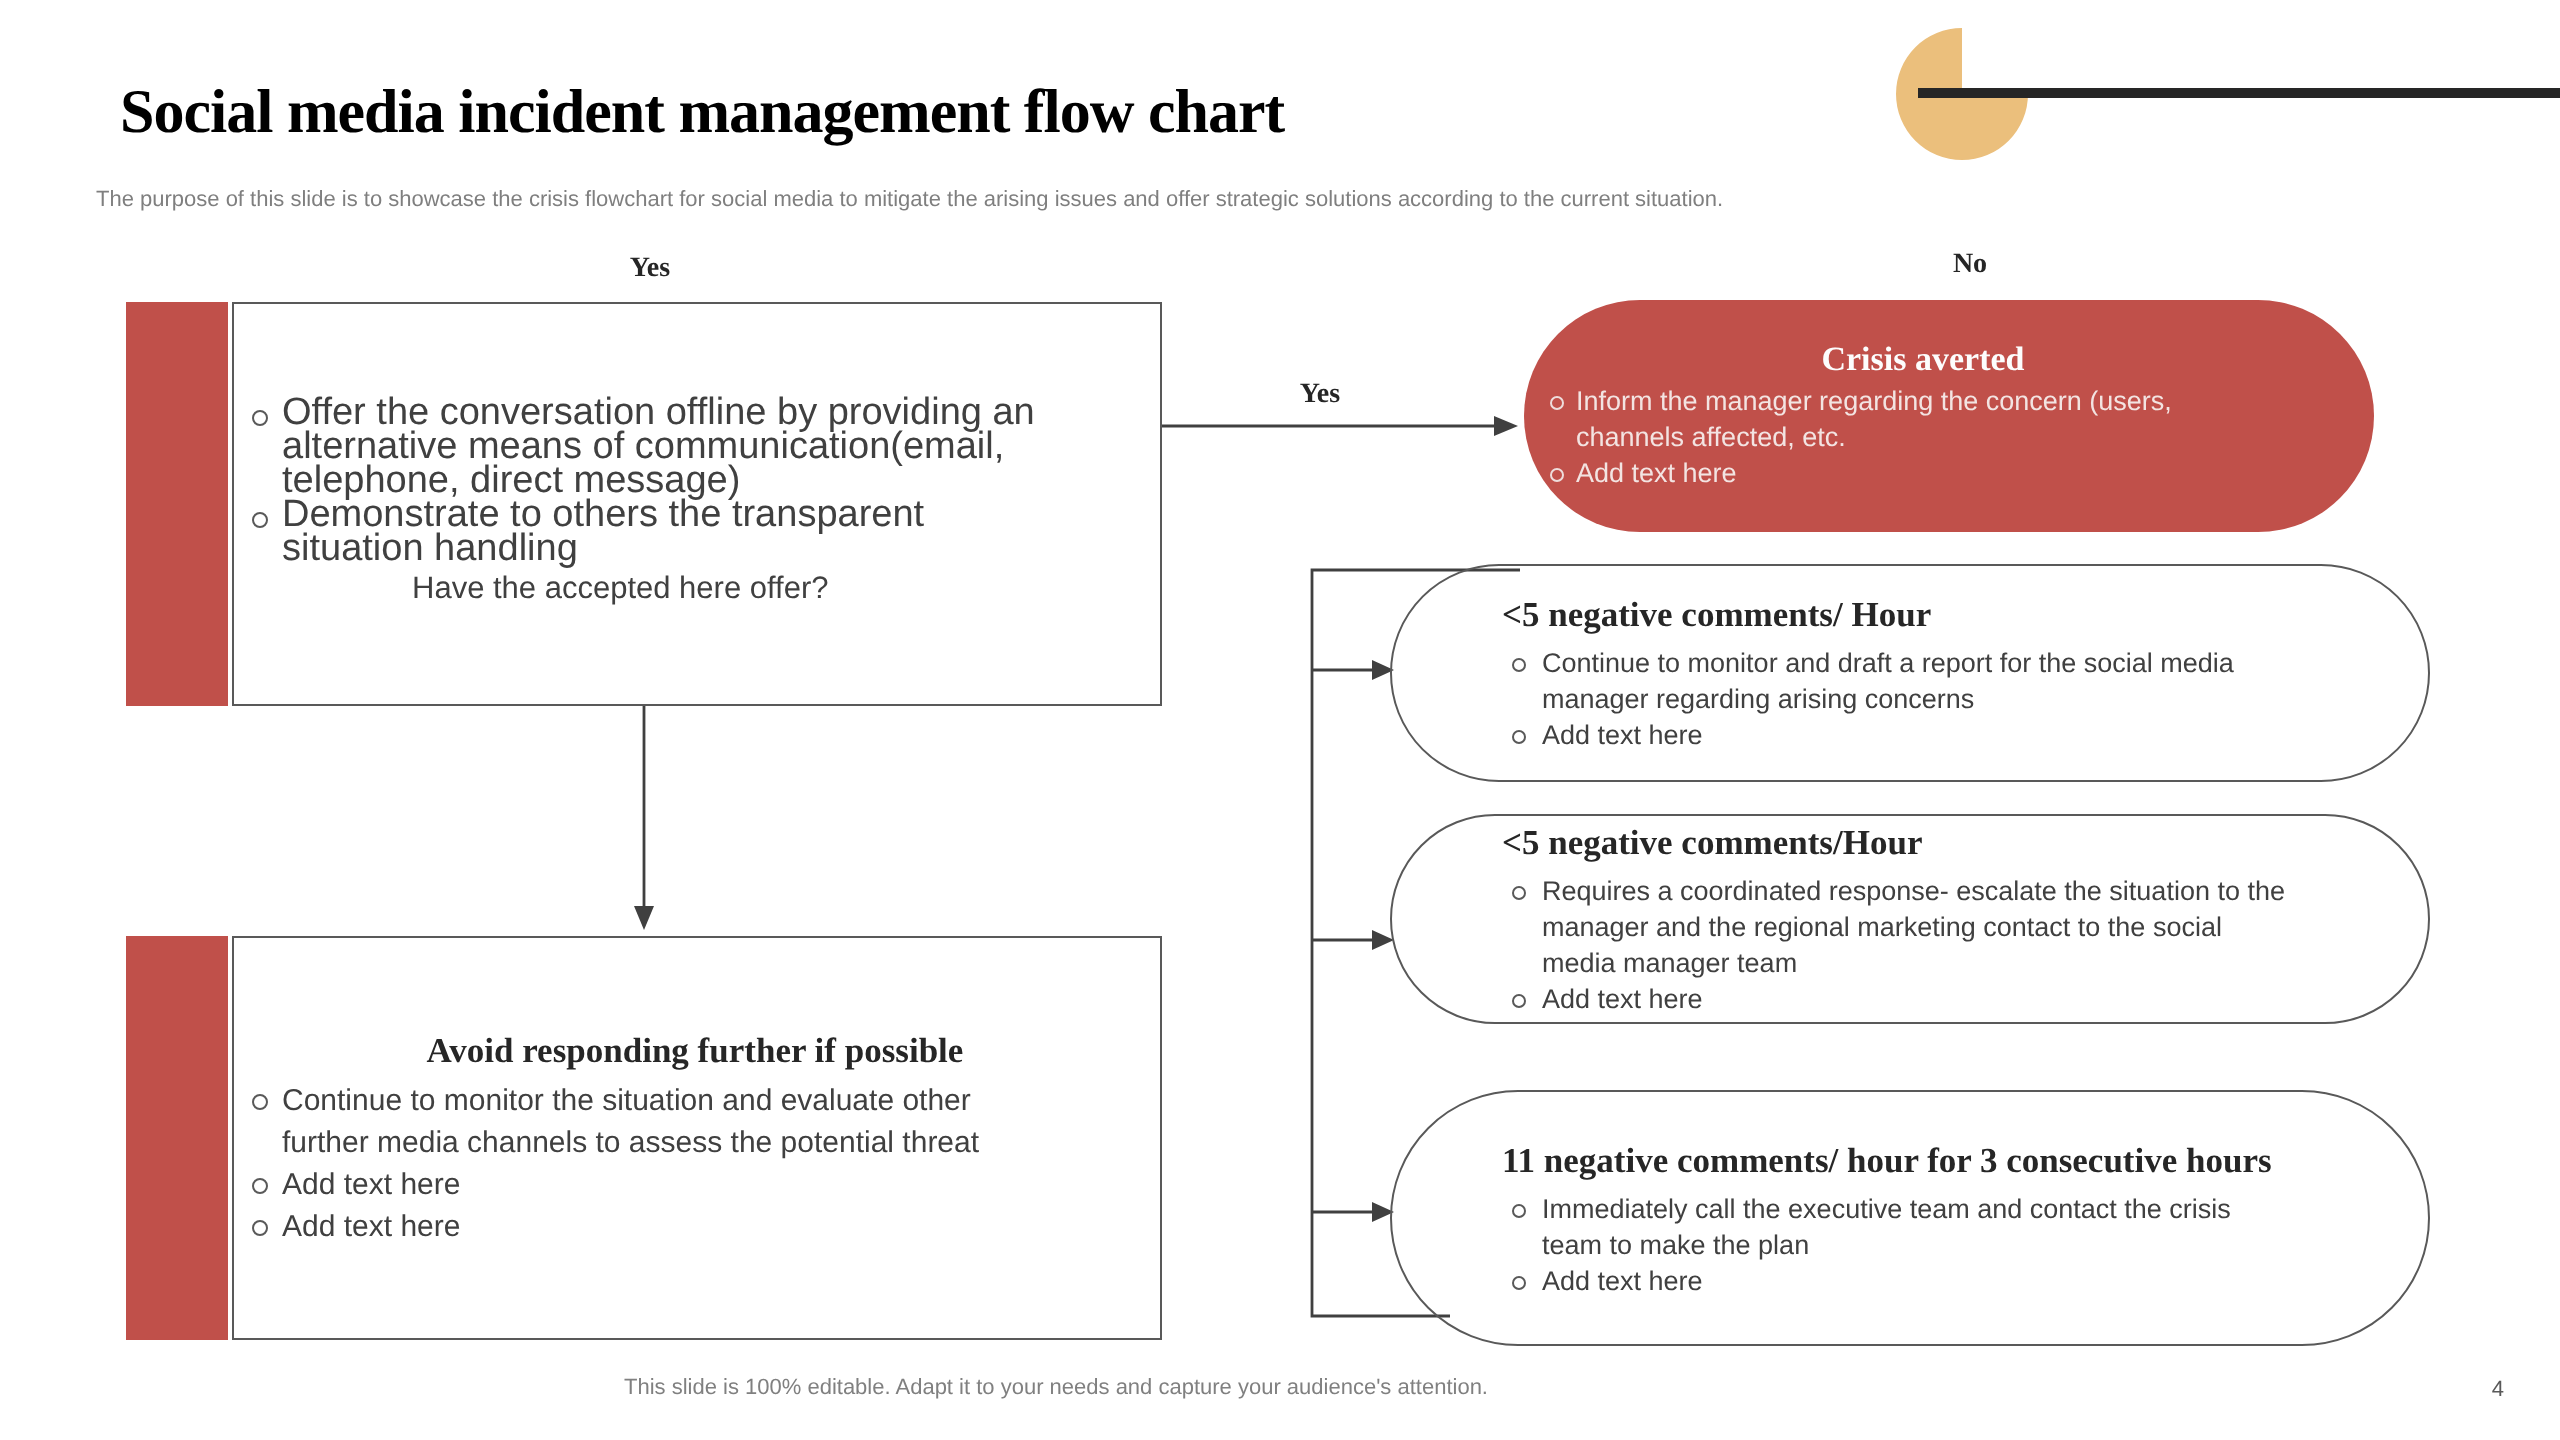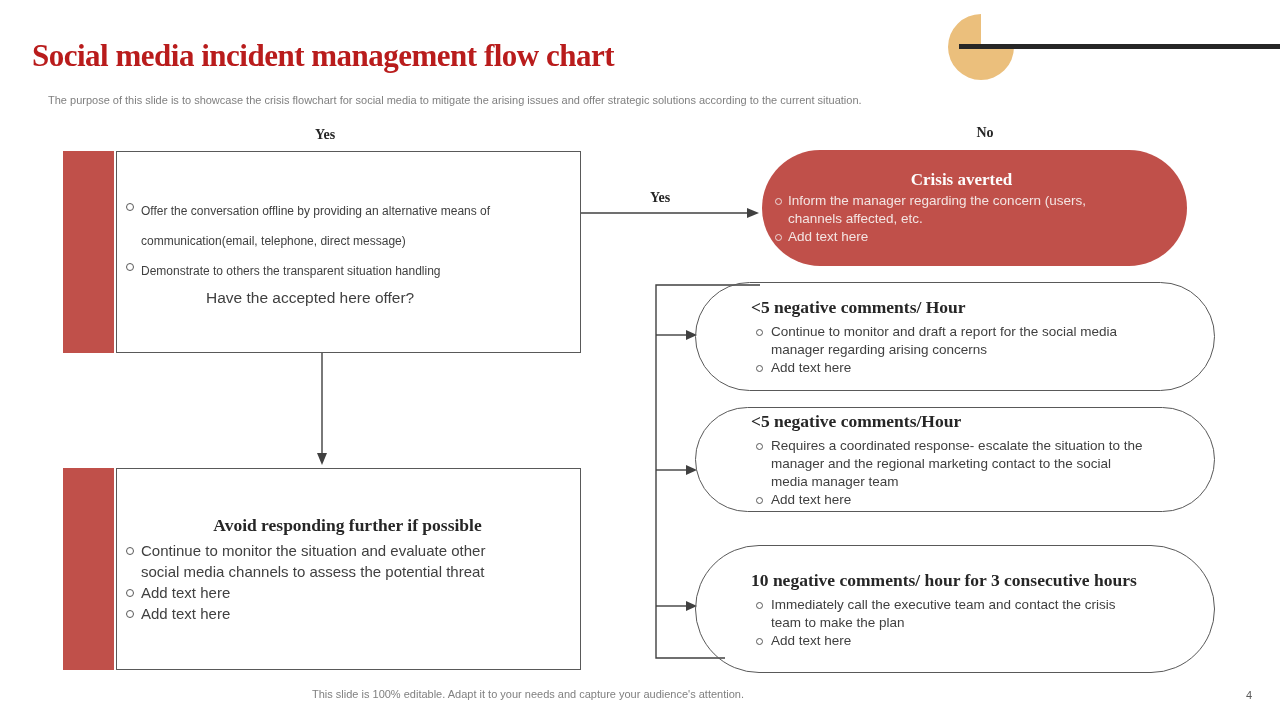--- a/index.html
+++ b/index.html
@@ -3,23 +3,23 @@
 <meta charset="utf-8">
 <style>
   * { box-sizing: border-box; margin: 0; padding: 0; }
   html, body { width: 1280px; height: 720px; background: #ffffff; overflow: hidden; }
   body { font-family: "Liberation Sans", sans-serif; }
 
   .slide { position: relative; width: 1280px; height: 720px; background: #ffffff; }
 
   
   .title {
-    position: absolute; left: 32px; top: 38px;
+    position: absolute; left: 60px; top: 38px;
     font-family: "Liberation Serif", serif;
-    font-size: 31px; font-weight: 700; color: #b91c1c; letter-spacing: -0.5px;
+    font-size: 31px; font-weight: 700; color: #000000; letter-spacing: -0.5px;
     white-space: nowrap;
   }
   .subtitle {
     position: absolute; left: 48px; top: 94px;
     font-size: 11px; color: #7f7f7f; white-space: nowrap;
   }
 
   
   .decor-pac { position: absolute; left: 947px; top: 13px; width: 68px; height: 68px; }
   .decor-line { position: absolute; left: 959px; top: 44px; width: 321px; height: 5px; background: #262626; }
@@ -58,21 +58,21 @@
   ul.bullets { list-style: none; }
   ul.bullets li {
     position: relative; padding-left: 20px;
     font-size: 15px; line-height: 21px; color: #404040;
     max-width: 400px;
   }
   ul.bullets li::before {
     content: ""; position: absolute; left: 5px; top: 7px;
     width: 6px; height: 6px; border: 1px solid #595959; border-radius: 50%;
   }
-  .panel-offer ul.bullets li { font-size: 12px; line-height: 30px; max-width: 398px; }
+  .panel-offer ul.bullets li { font-size: 19px; line-height: 17px; max-width: 398px; }
 
   .offer-question {
     font-size: 15.5px; color: #404040; margin: 1px 0 0 85px; line-height: 22px;
   }
 
   
   .crisis {
     position: absolute; left: 762px; top: 150px; width: 425px; height: 116px;
     background: #C0504A; border-radius: 58px;
     display: flex; flex-direction: column; justify-content: center;
@@ -159,21 +159,21 @@
       <li>Offer the conversation offline by providing an alternative means of communication(email, telephone, direct message)</li>
       <li>Demonstrate to others the transparent situation handling</li>
     </ul>
     <div class="offer-question">Have the accepted here offer?</div>
   </div>
 
   <div class="accent-bar bar-avoid"></div>
   <div class="panel panel-avoid">
     <div class="panel-title">Avoid responding further if possible</div>
     <ul class="bullets">
-      <li>Continue to monitor the situation and evaluate other social media channels to assess the potential threat</li>
+      <li>Continue to monitor the situation and evaluate other further media channels to assess the potential threat</li>
       <li>Add text here</li>
       <li>Add text here</li>
     </ul>
   </div>
 
   <div class="crisis">
     <div class="crisis-title">Crisis averted</div>
     <ul class="bullets">
       <li>Inform the manager regarding the concern (users, channels affected, etc.</li>
       <li>Add text here</li>
@@ -190,21 +190,21 @@
 
   <div class="stadium st-2">
     <div class="stadium-title">&lt;5 negative comments/Hour</div>
     <ul class="bullets">
       <li>Requires a coordinated response- escalate the situation to the  manager and the regional marketing contact to the social  media manager team</li>
       <li>Add text here</li>
     </ul>
   </div>
 
   <div class="stadium st-3">
-    <div class="stadium-title">10 negative comments/ hour for 3 consecutive hours</div>
+    <div class="stadium-title">11 negative comments/ hour for 3 consecutive hours</div>
     <ul class="bullets">
       <li>Immediately call the executive team and contact the crisis team to make the plan</li>
       <li>Add text here</li>
     </ul>
   </div>
 
   <div class="footer">This slide is 100% editable. Adapt it to your needs and capture your audience's attention.</div>
   <div class="page-number">4</div>
 
 </div>

